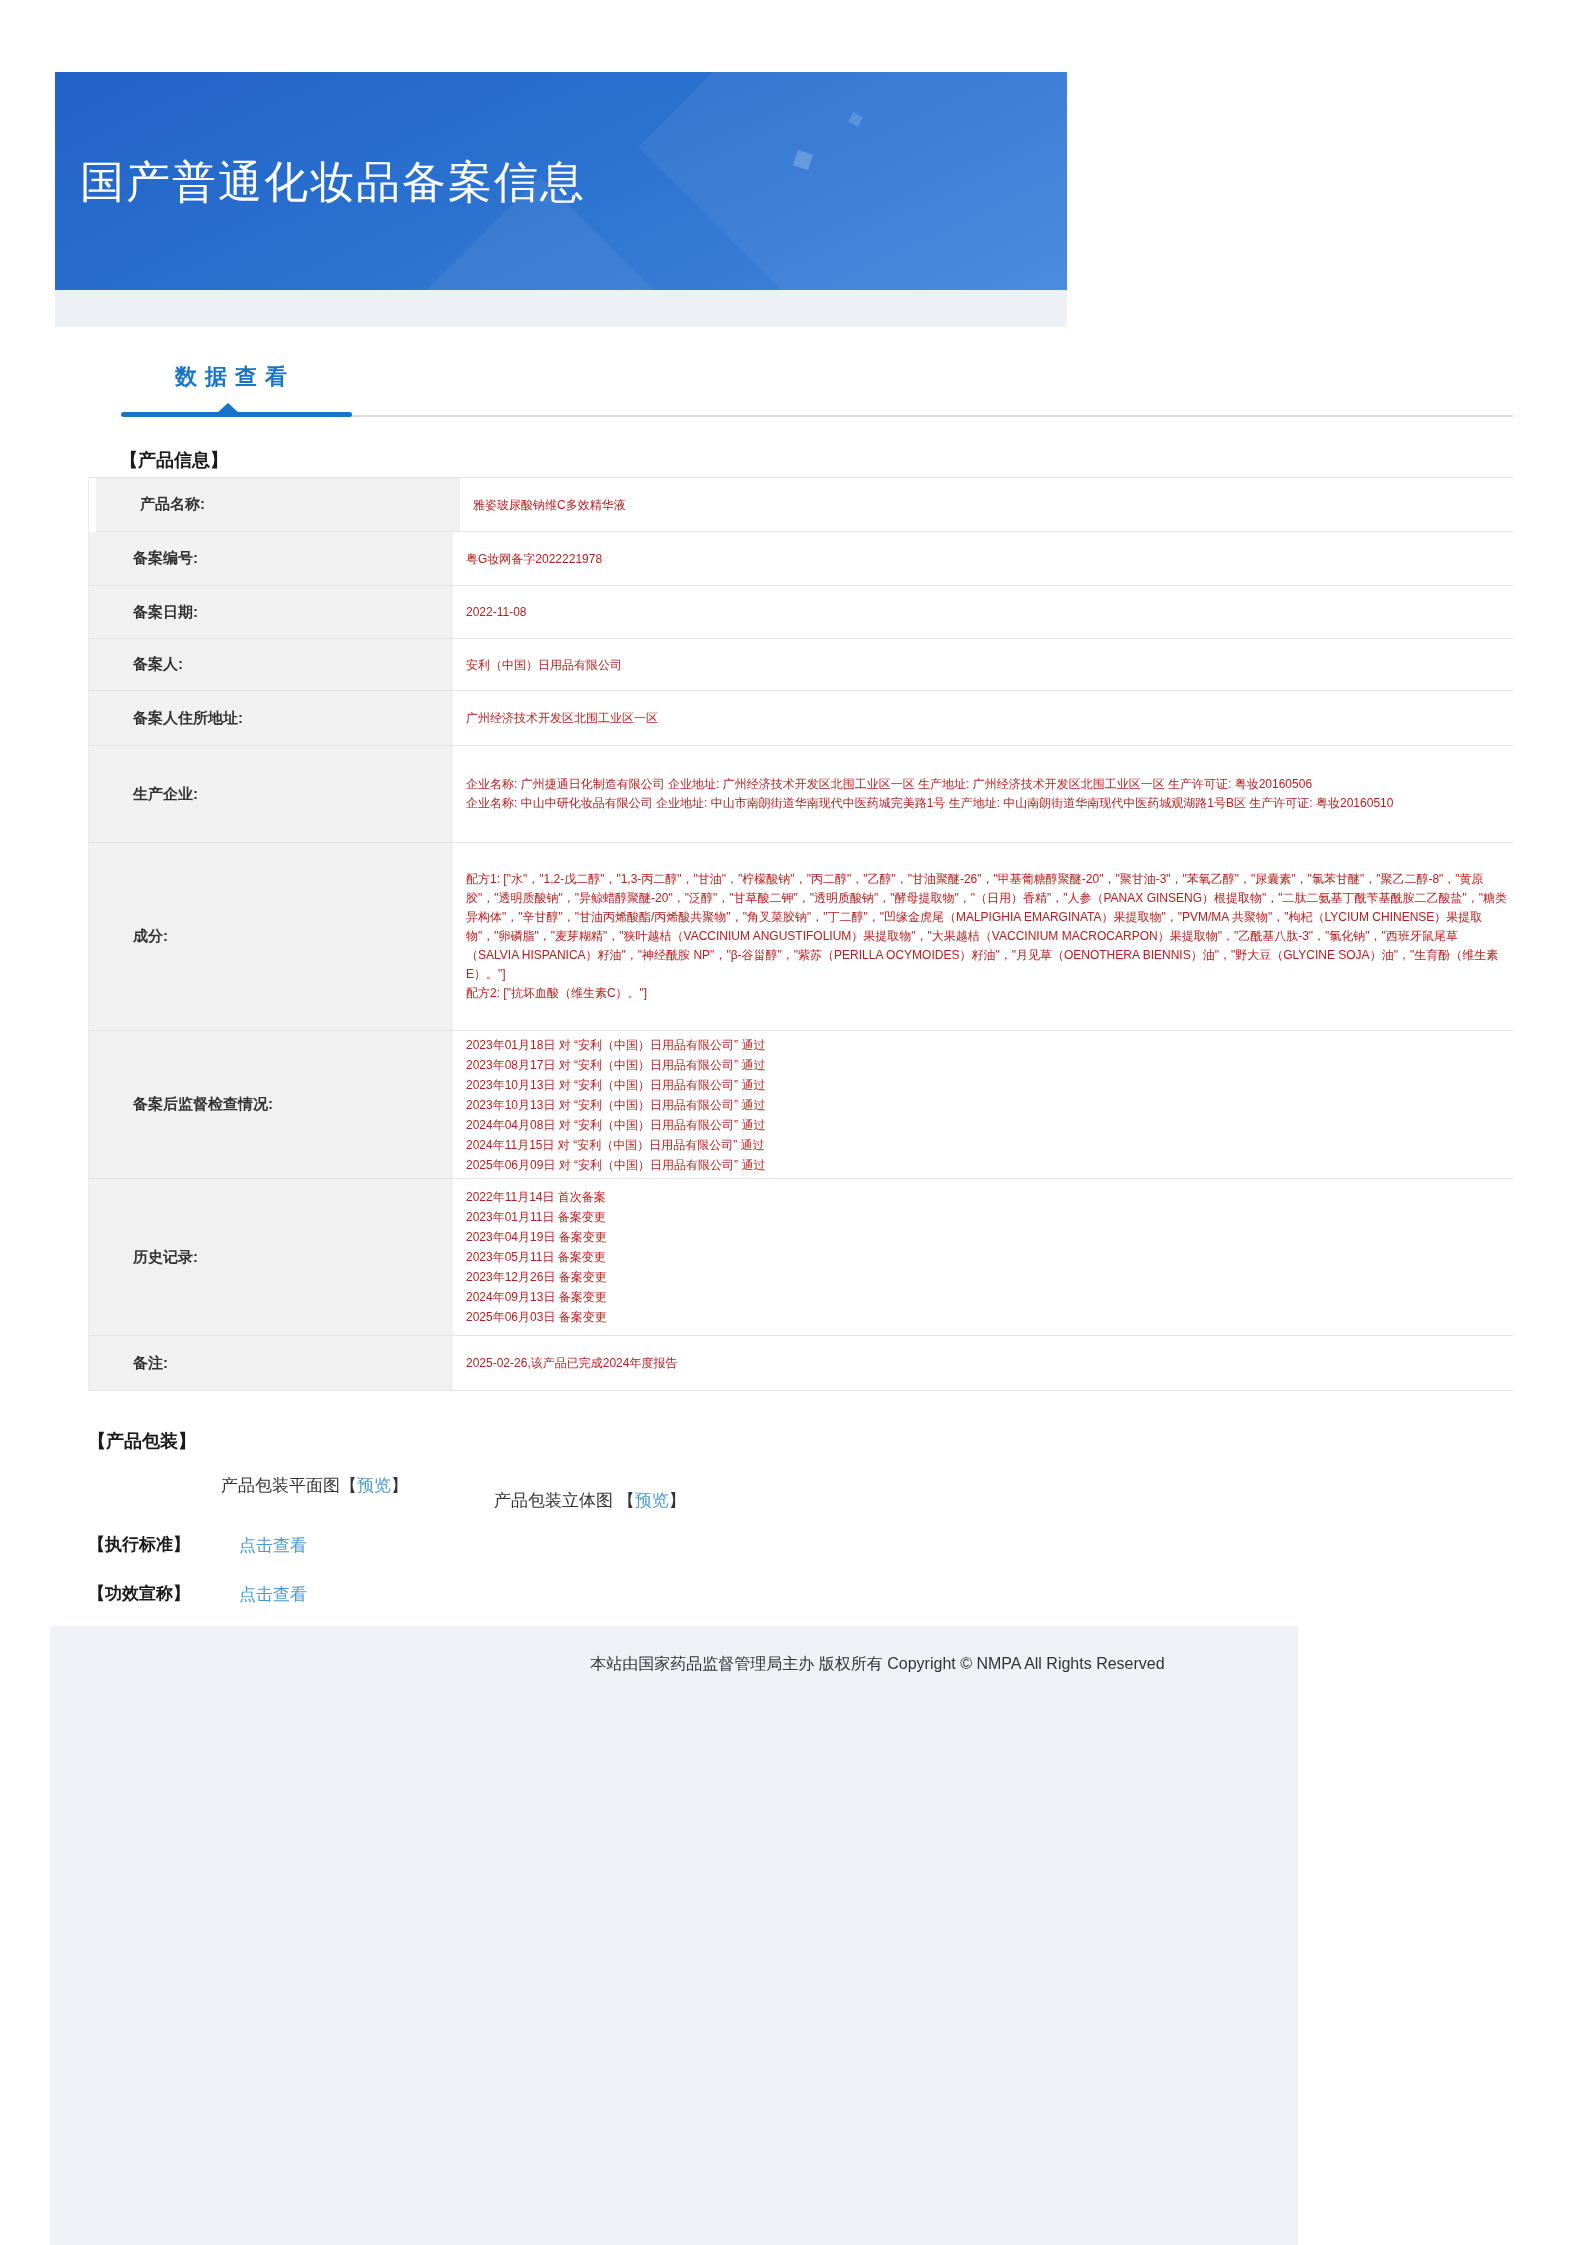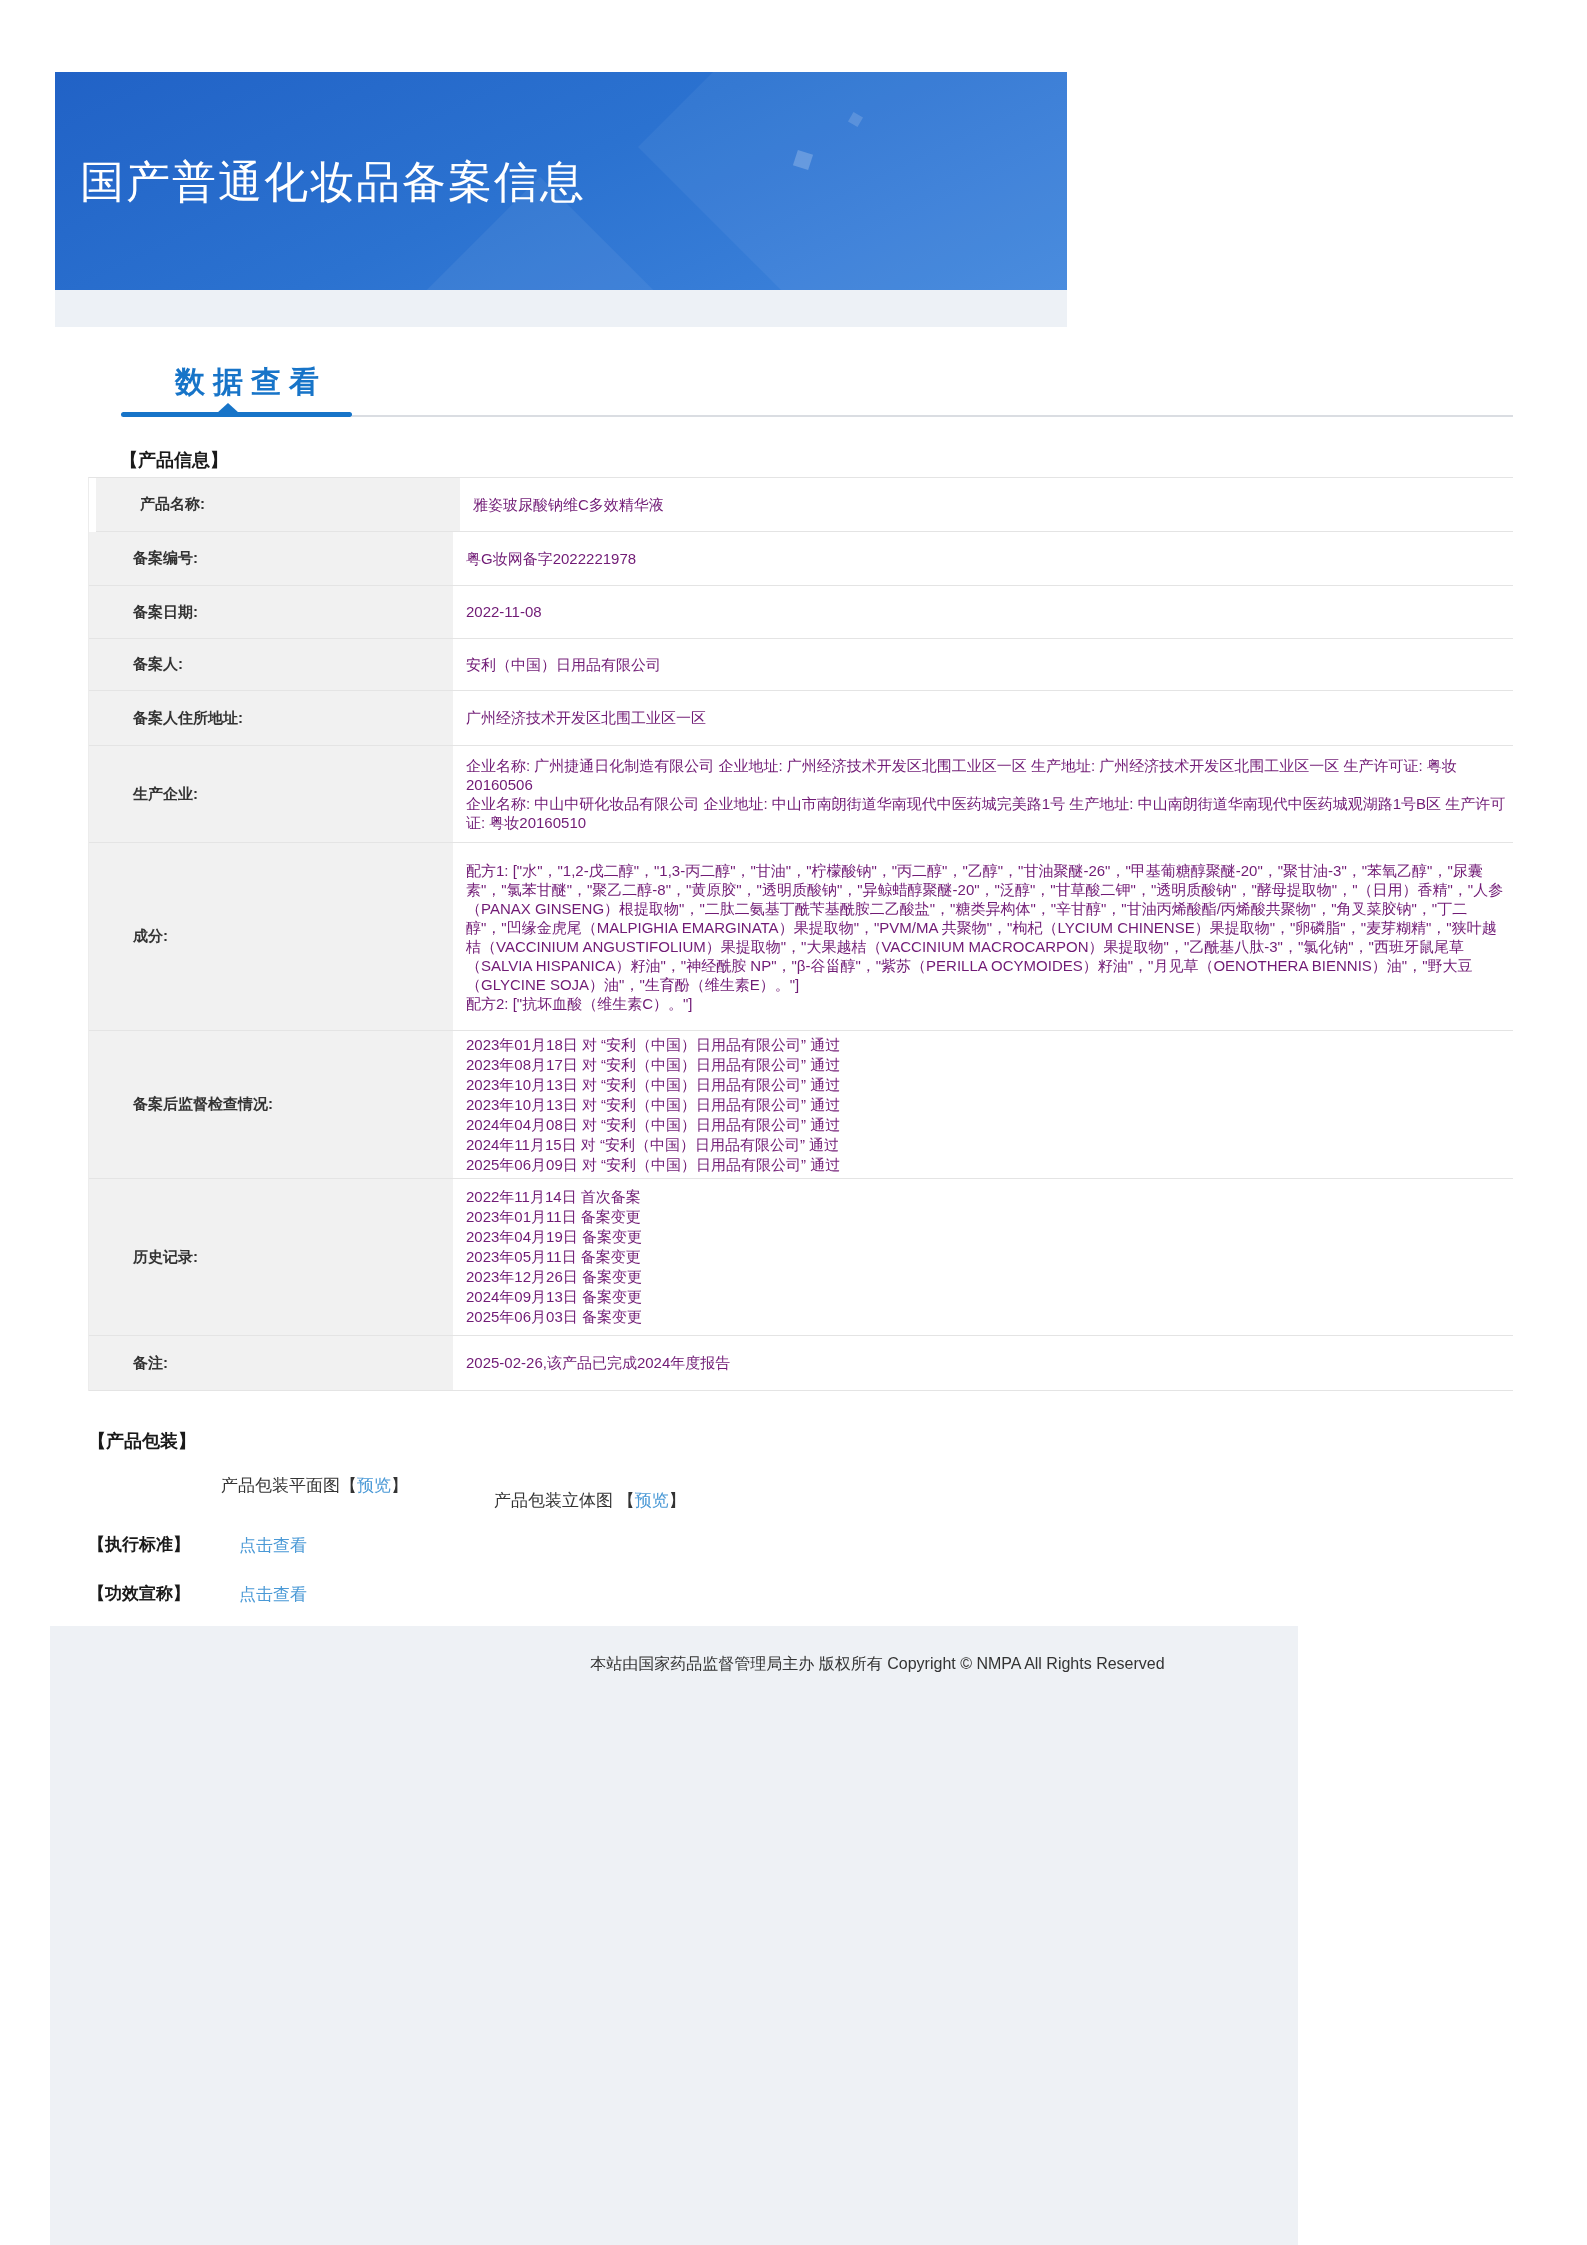--- a/index.html
+++ b/index.html
@@ -24,21 +24,21 @@
     transform:rotate(30deg); background:rgba(255,255,255,0.16); }
   .banner .d4 { position:absolute; left:400px; top:140px; width:170px; height:170px;
     transform:rotate(45deg); background:rgba(255,255,255,0.06); }
   .banner-title {
     position:absolute; left:25px; top:84px;
     font-size:44px; line-height:52px; color:#ffffff; letter-spacing:2px; font-weight:400;
   }
   .substrip { position:absolute; left:55px; top:290px; width:1012px; height:37px; background:#edf1f6; }
 
   
-  .tab-label { position:absolute; left:175px; top:362px; font-size:30px; font-weight:bold;
+  .tab-label { position:absolute; left:175px; top:362px; font-size:22px; font-weight:bold;
     color:#1774c8; letter-spacing:8px; cursor:pointer; }
   .tab-bar { position:absolute; left:121px; top:412px; width:231px; height:5px;
     background:#1774c8; border-radius:3px; }
   .tab-caret { position:absolute; left:217px; top:403px; width:0; height:0;
     border-left:11px solid transparent; border-right:11px solid transparent;
     border-bottom:10px solid #1774c8; }
   .tab-line { position:absolute; left:352px; top:415px; width:1161px; height:2px; background:#dadde2; }
 
   
   .sec-heading { position:absolute; left:88px; font-size:18px; font-weight:bold; color:#1a1a1a; }
@@ -50,21 +50,21 @@
     box-sizing:border-box;
   }
   .trow { display:flex; align-items:center; border-bottom:1px solid #e4e4e4;
     box-sizing:border-box; overflow:hidden; }
   .tlabel {
     width:364px; flex-shrink:0; align-self:stretch;
     background:#f1f1f1; display:flex; align-items:center;
     padding-left:44px; box-sizing:border-box;
     font-size:15px; font-weight:bold; color:#333;
   }
-  .tvalue { flex:1; padding:4px 6px 4px 13px; font-size:15px; line-height:20px; color:#701a75; }
+  .tvalue { flex:1; padding:4px 6px 4px 13px; font-size:12px; line-height:20px; color:#b91c1c; }
   .tvalue.tight { line-height:19px; }
   .vline { white-space:normal; }
 
   
   .pkg-item { position:absolute; font-size:17px; color:#333; white-space:nowrap; }
   .link { color:#4a99d6; cursor:pointer; text-decoration:none; }
   .std-title { position:absolute; left:88px; font-size:17px; font-weight:bold; color:#1a1a1a; white-space:nowrap; }
   .std-link { position:absolute; left:239px; font-size:17px; white-space:nowrap; }
 
   

